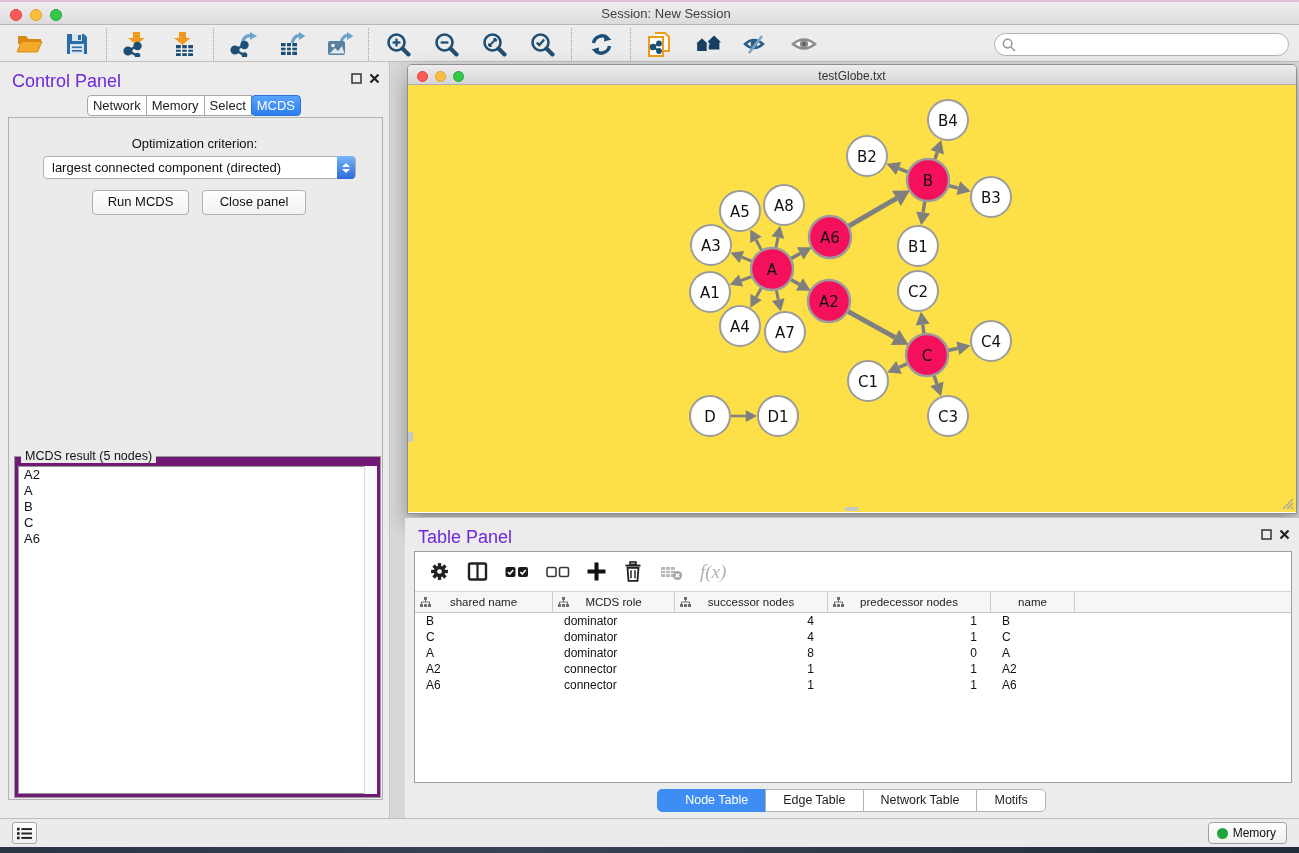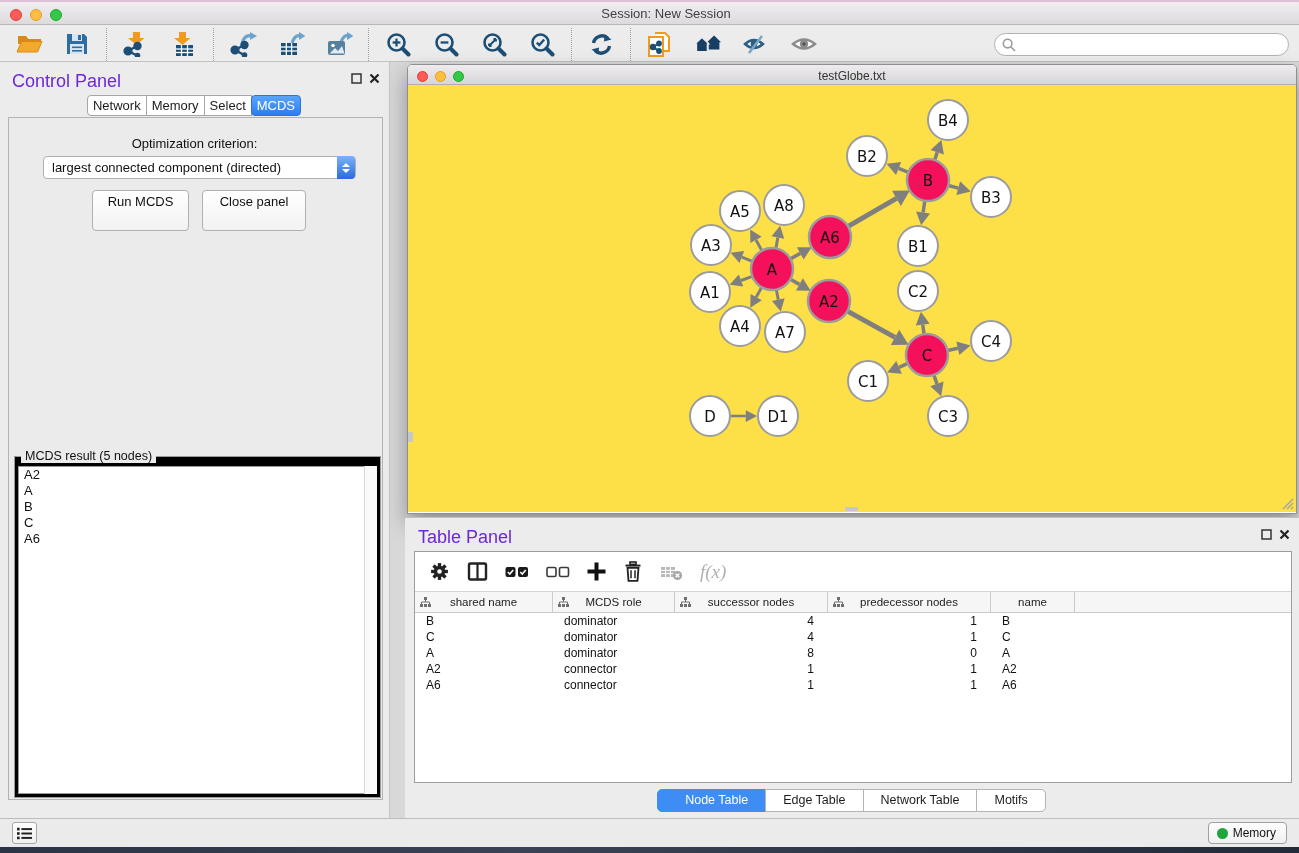--- a/index.html
+++ b/index.html
@@ -47,24 +47,24 @@
   .ctab { height:21px; line-height:19px; padding:0 5px; background:#fff; border:1px solid #a6a6a6; margin-left:-1px; font-size:13px; color:#1c1c1c; }
   .ctab:first-child { border-radius:4px 0 0 4px; }
   .ctab:last-child { border-radius:0 4px 4px 0; }
   .ctab.active { background:linear-gradient(#5aa5fb,#2b7df0); border-color:#2b72da; color:#fff; border-radius:4px; }
   #cp-box { position:absolute; left:8px; top:55px; width:375px; height:683px; border:1px solid #b2b2b2; background:#ebebeb; }
   #opt-label { position:absolute; left:0; right:0; top:74px; text-align:center; font-size:13px; color:#111; }
   #criterion-select { position:absolute; left:43px; top:94px; width:313px; height:23px; background:#fff; border:1px solid #b0b0b0; border-radius:4px; font-size:13px; line-height:21px; padding-left:8px; color:#111; }
   #criterion-select .stepper { position:absolute; right:0; top:-1px; width:18px; height:23px; border-radius:0 4px 4px 0; background:linear-gradient(#78b4f8,#2a6ade); display:flex; flex-direction:column; align-items:center; justify-content:center; gap:2px; }
   .tri-up { width:0;height:0;border-left:4px solid transparent;border-right:4px solid transparent;border-bottom:4px solid #fff; }
   .tri-down { width:0;height:0;border-left:4px solid transparent;border-right:4px solid transparent;border-top:4px solid #fff; }
-  .cp-button { position:absolute; top:128px; height:41px; background:linear-gradient(#ffffff,#f2f2f2); border:1px solid #b0b0b0; border-radius:4px; font-size:13px; text-align:center; line-height:21px; color:#111; }
+  .cp-button { position:absolute; top:128px; height:25px; background:linear-gradient(#ffffff,#f2f2f2); border:1px solid #b0b0b0; border-radius:4px; font-size:13px; text-align:center; line-height:21px; color:#111; }
   #run-btn { left:92px; width:97px; }
   #closepanel-btn { left:202px; width:104px; }
-  #result-box { position:absolute; left:14px; top:394px; width:367px; height:342px; border:1px solid #9a9a9a; background:#000000; }
+  #result-box { position:absolute; left:14px; top:394px; width:367px; height:342px; border:1px solid #9a9a9a; background:#701a75; }
   #result-legend { position:absolute; left:6px; top:-8px; background:#ebebeb; padding:0 4px; font-size:12.5px; color:#111; }
   #result-list { position:absolute; left:3px; right:3px; top:9px; bottom:3px; background:#fff; border:1px solid #999; }
   #result-scroll { position:absolute; right:0; top:0; bottom:0; width:13px; background:#fafafa; border-left:1px solid #d8d8d8; }
   .ritem { font-size:13px; line-height:16px; padding-left:5px; color:#111; }
   
   #splitter { width:15px; background:#d8d8d8; }
   #right-col { flex:1; display:flex; flex-direction:column; }
   
   #network-area { height:455px; background:#d8d8d8; position:relative; }
   #net-window {

